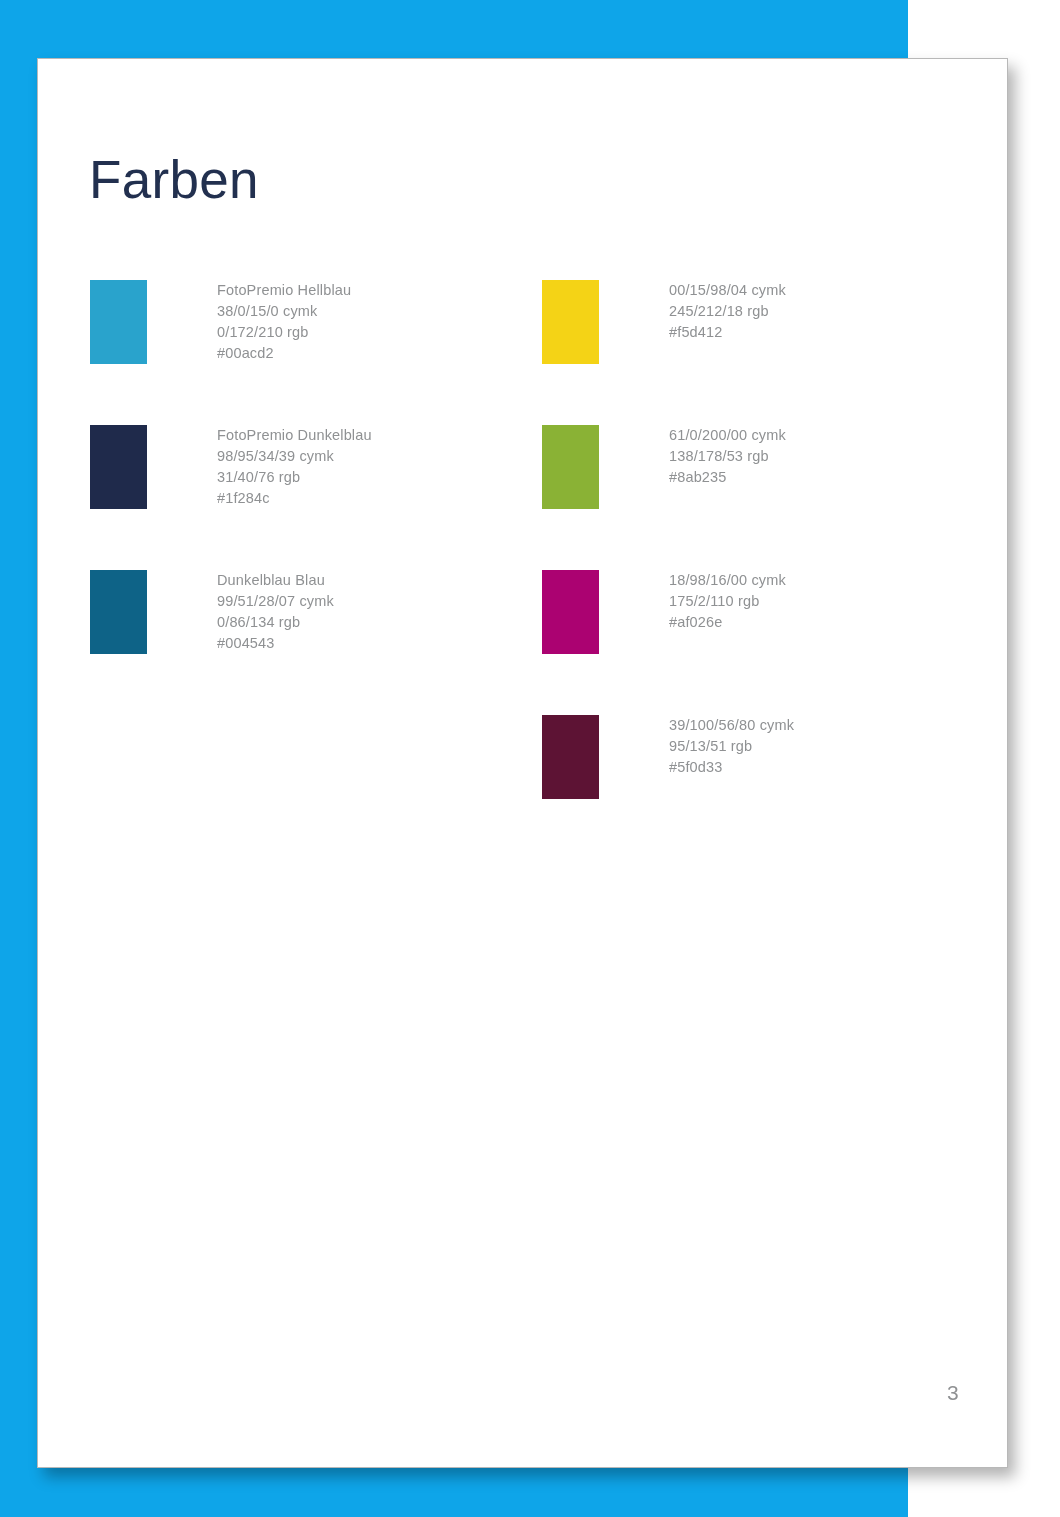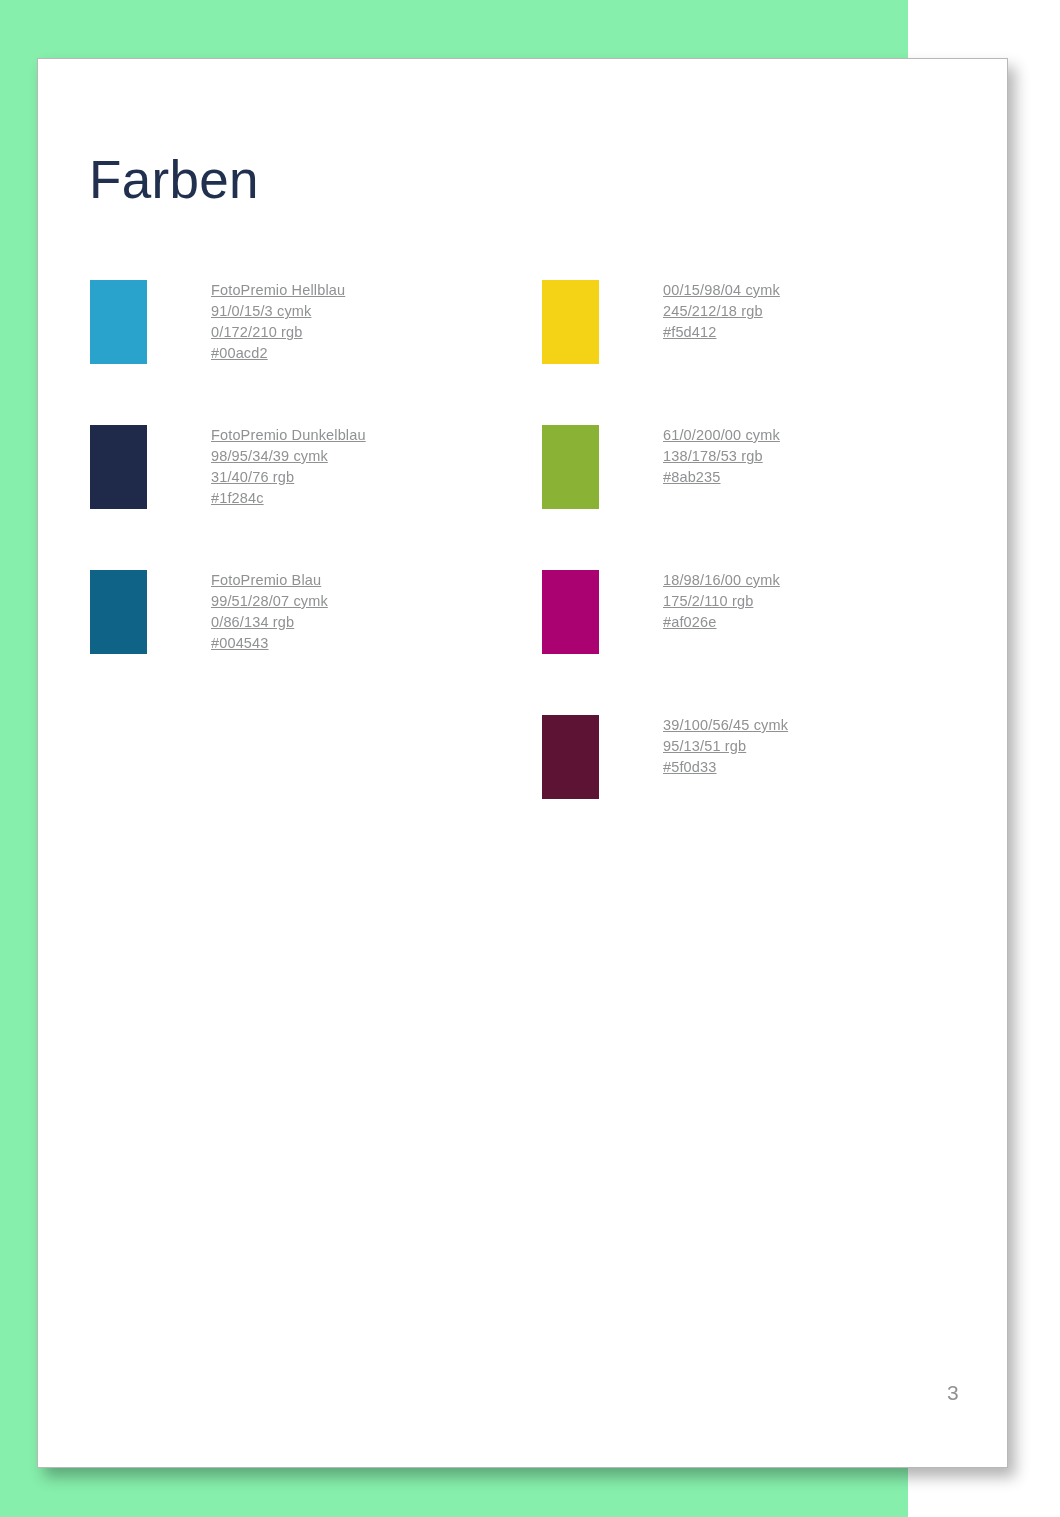--- a/index.html
+++ b/index.html
@@ -11,21 +11,21 @@
     height: 1517px;
     background: #ffffff;
     font-family: "Liberation Sans", sans-serif;
     overflow: hidden;
   }
 
   .canvas {
     position: relative;
     width: 908px;
     height: 1517px;
-    background: #86efac;
+    background: #0ea5e9;
   }
 
   
   .page-sheet {
     position: absolute;
     left: 37px;
     top: 58px;
     width: 971px;
     height: 1410px;
     background: #ffffff;
@@ -70,28 +70,27 @@
   .swatch-chip {
     position: absolute;
     left: 0;
     top: 0;
     width: 57px;
     height: 84px;
   }
 
   .swatch-info {
     position: absolute;
-    left: 121px;
+    left: 127px;
     top: 0px;
     font-size: 14.5px;
     line-height: 21px;
     color: #8f9193;
     white-space: nowrap;
     letter-spacing: 0.15px;
-    text-decoration: underline;
   }
 
   .swatch-info .line { display: block; }
 
   .page-number {
     position: absolute;
     right: 48px;
     bottom: 62px;
     font-size: 21px;
     line-height: 24px;
@@ -109,40 +108,40 @@
     <h1 class="page-title">Farben</h1>
 
     <div class="swatch-grid">
 
       <div class="swatch-column col-left">
 
         <div class="swatch-row">
           <div class="swatch-chip" style="background-color: rgb(41, 163, 204);"></div>
           <div class="swatch-info">
             <span class="line">FotoPremio Hellblau</span>
-            <span class="line">91/0/15/3 cymk</span>
+            <span class="line">38/0/15/0 cymk</span>
             <span class="line">0/172/210 rgb</span>
             <span class="line">#00acd2</span>
           </div>
         </div>
 
         <div class="swatch-row">
           <div class="swatch-chip" style="background-color: rgb(31, 42, 75);"></div>
           <div class="swatch-info">
             <span class="line">FotoPremio Dunkelblau</span>
             <span class="line">98/95/34/39 cymk</span>
             <span class="line">31/40/76 rgb</span>
             <span class="line">#1f284c</span>
           </div>
         </div>
 
         <div class="swatch-row">
           <div class="swatch-chip" style="background-color: rgb(14, 99, 135);"></div>
           <div class="swatch-info">
-            <span class="line">FotoPremio Blau</span>
+            <span class="line">Dunkelblau Blau</span>
             <span class="line">99/51/28/07 cymk</span>
             <span class="line">0/86/134 rgb</span>
             <span class="line">#004543</span>
           </div>
         </div>
 
       </div>
 
       <div class="swatch-column col-right">
 
@@ -169,21 +168,21 @@
           <div class="swatch-info">
             <span class="line">18/98/16/00 cymk</span>
             <span class="line">175/2/110 rgb</span>
             <span class="line">#af026e</span>
           </div>
         </div>
 
         <div class="swatch-row">
           <div class="swatch-chip" style="background-color: rgb(93, 19, 52);"></div>
           <div class="swatch-info">
-            <span class="line">39/100/56/45 cymk</span>
+            <span class="line">39/100/56/80 cymk</span>
             <span class="line">95/13/51 rgb</span>
             <span class="line">#5f0d33</span>
           </div>
         </div>
 
       </div>
 
     </div>
 
     <div class="page-number">3</div>

